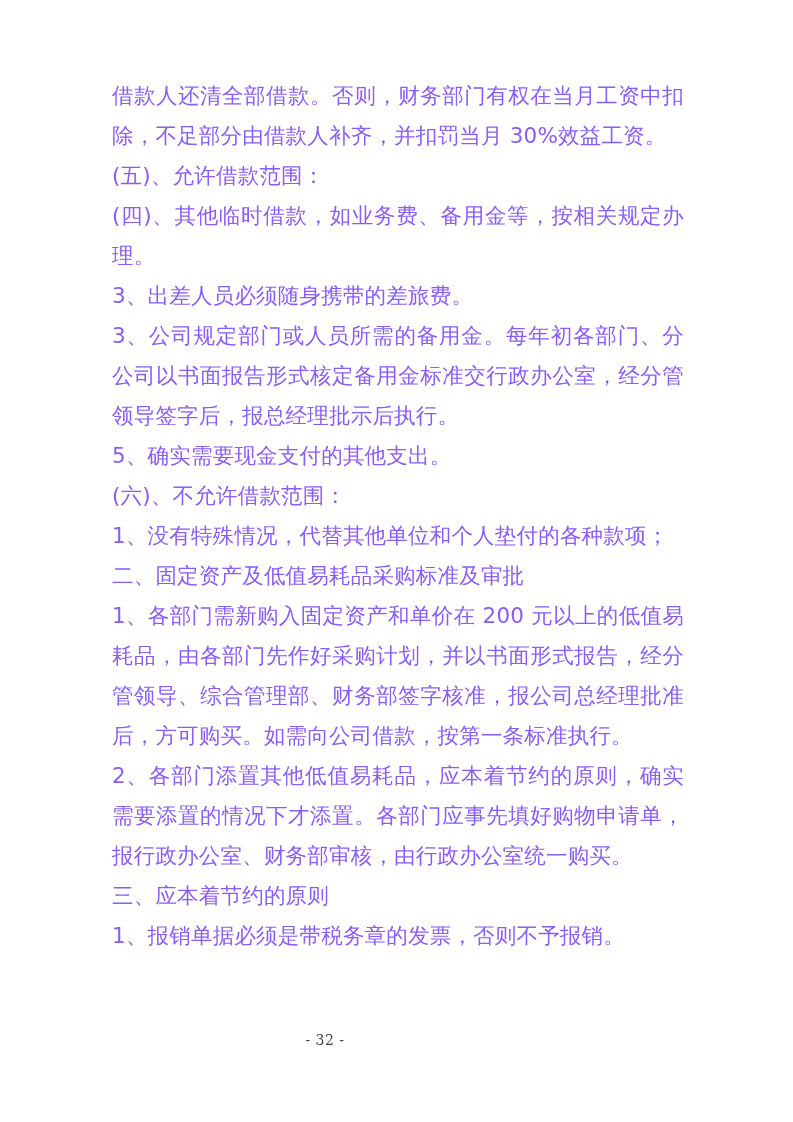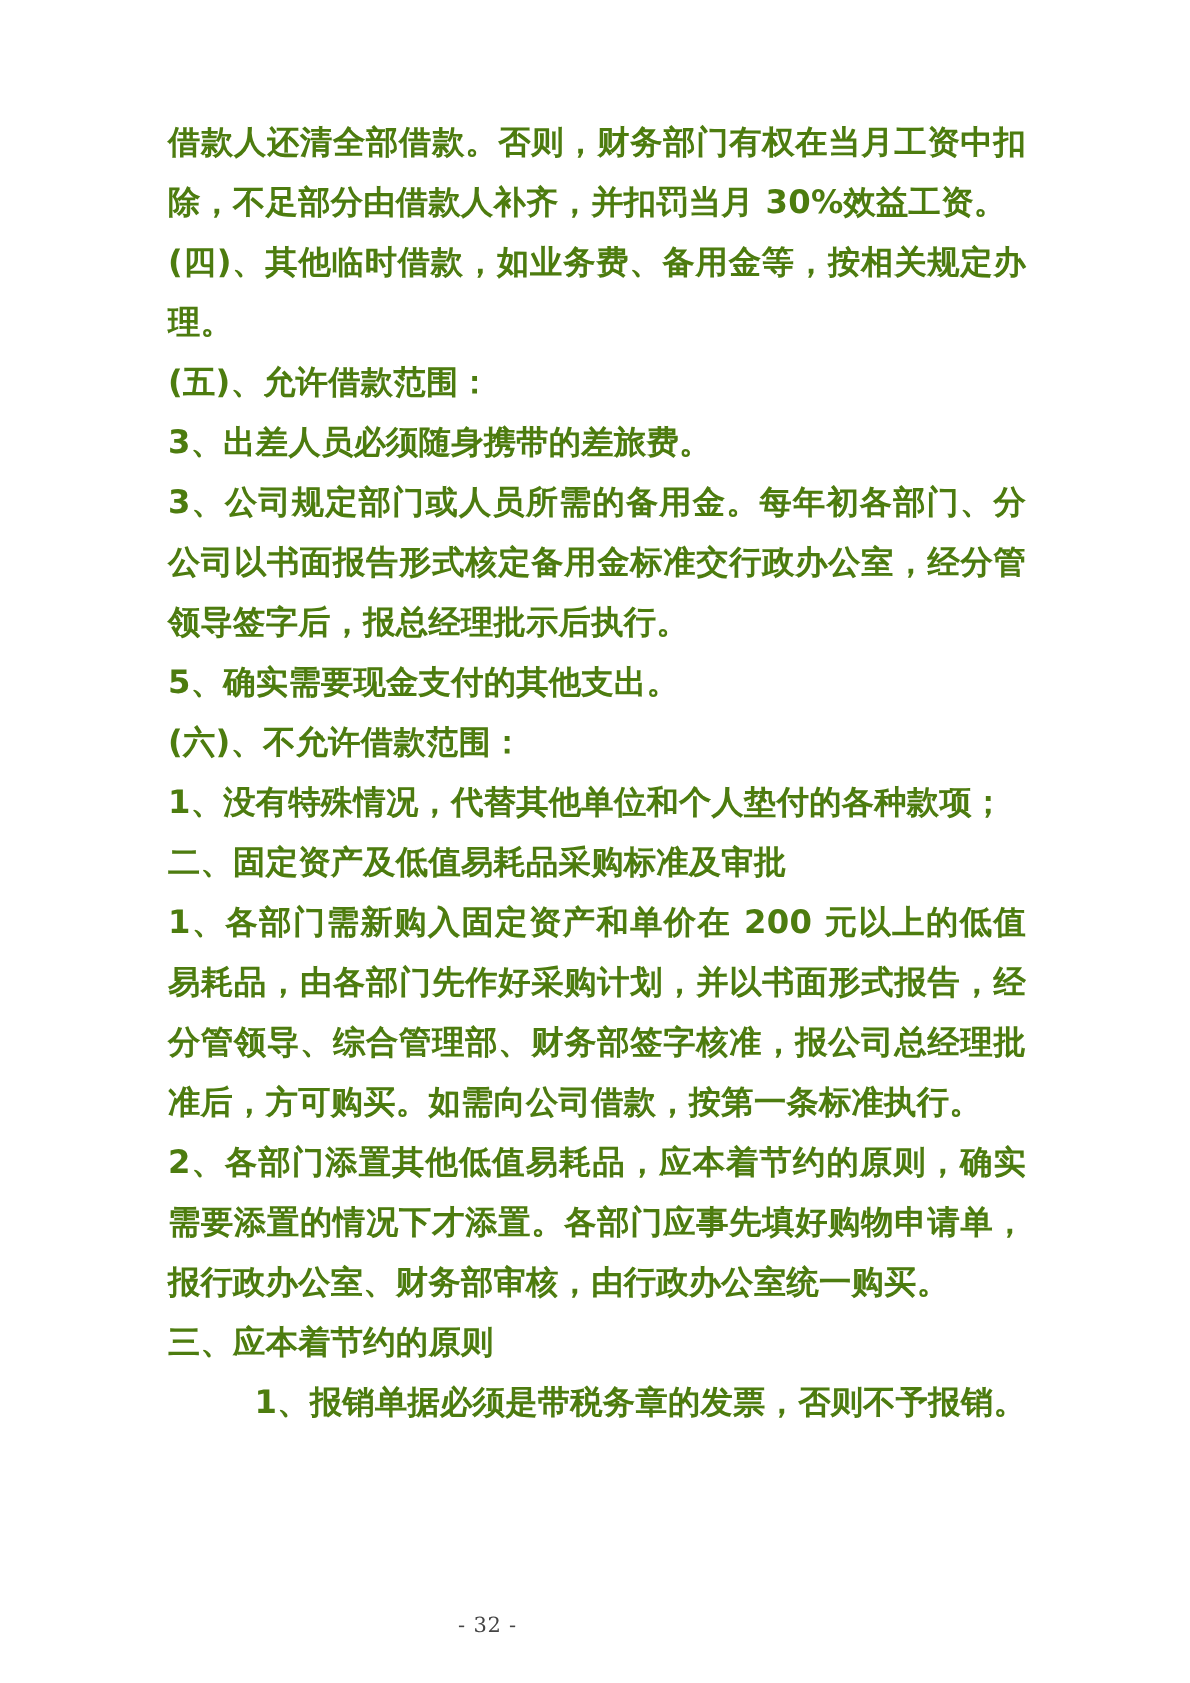--- a/index.html
+++ b/index.html
@@ -29,58 +29,57 @@
     position: absolute;
     left: 112px;
     top: 76px;
     width: 572px;
   }
 
   .para {
     margin: 0;
     padding: 0;
     font-size: 21.5px;
-    font-weight: bold;
+    font-weight: normal;
     line-height: 40px;
     letter-spacing: 0.2px;
     text-align: justify;
     text-justify: inter-character;
     word-break: break-all;
-    color: #4d7c0f;
+    color: #8b5cf6;
     -webkit-font-smoothing: none;
   }
 
   
   .para:last-child {
-    text-align: right;
+    text-align: left;
   }
 
   #page-number {
     position: absolute;
     left: 0;
     top: 1032px;
     width: 650px;
     text-align: center;
     font-size: 14px;
     font-weight: normal;
     font-family: "DejaVu Serif", "Liberation Serif", serif;
     color: #444444;
     letter-spacing: 0.5px;
-    margin-top: 44px;
   }
 </style>
 </head>
 <body>
 
 <div id="page">
 
   <div id="text-body">
     <p class="para">借款人还清全部借款。否则，财务部门有权在当月工资中扣除，不足部分由借款人补齐，并扣罚当月 30%效益工资。</p>
+    <p class="para">(五)、允许借款范围：</p>
     <p class="para">(四)、其他临时借款，如业务费、备用金等，按相关规定办理。</p>
-    <p class="para">(五)、允许借款范围：</p>
     <p class="para">3、出差人员必须随身携带的差旅费。</p>
     <p class="para">3、公司规定部门或人员所需的备用金。每年初各部门、分公司以书面报告形式核定备用金标准交行政办公室，经分管领导签字后，报总经理批示后执行。</p>
     <p class="para">5、确实需要现金支付的其他支出。</p>
     <p class="para">(六)、不允许借款范围：</p>
     <p class="para">1、没有特殊情况，代替其他单位和个人垫付的各种款项；</p>
     <p class="para">二、固定资产及低值易耗品采购标准及审批</p>
     <p class="para">1、各部门需新购入固定资产和单价在 200 元以上的低值易耗品，由各部门先作好采购计划，并以书面形式报告，经分管领导、综合管理部、财务部签字核准，报公司总经理批准后，方可购买。如需向公司借款，按第一条标准执行。</p>
     <p class="para">2、各部门添置其他低值易耗品，应本着节约的原则，确实需要添置的情况下才添置。各部门应事先填好购物申请单，报行政办公室、财务部审核，由行政办公室统一购买。</p>
     <p class="para">三、应本着节约的原则</p>
     <p class="para">1、报销单据必须是带税务章的发票，否则不予报销。</p>

